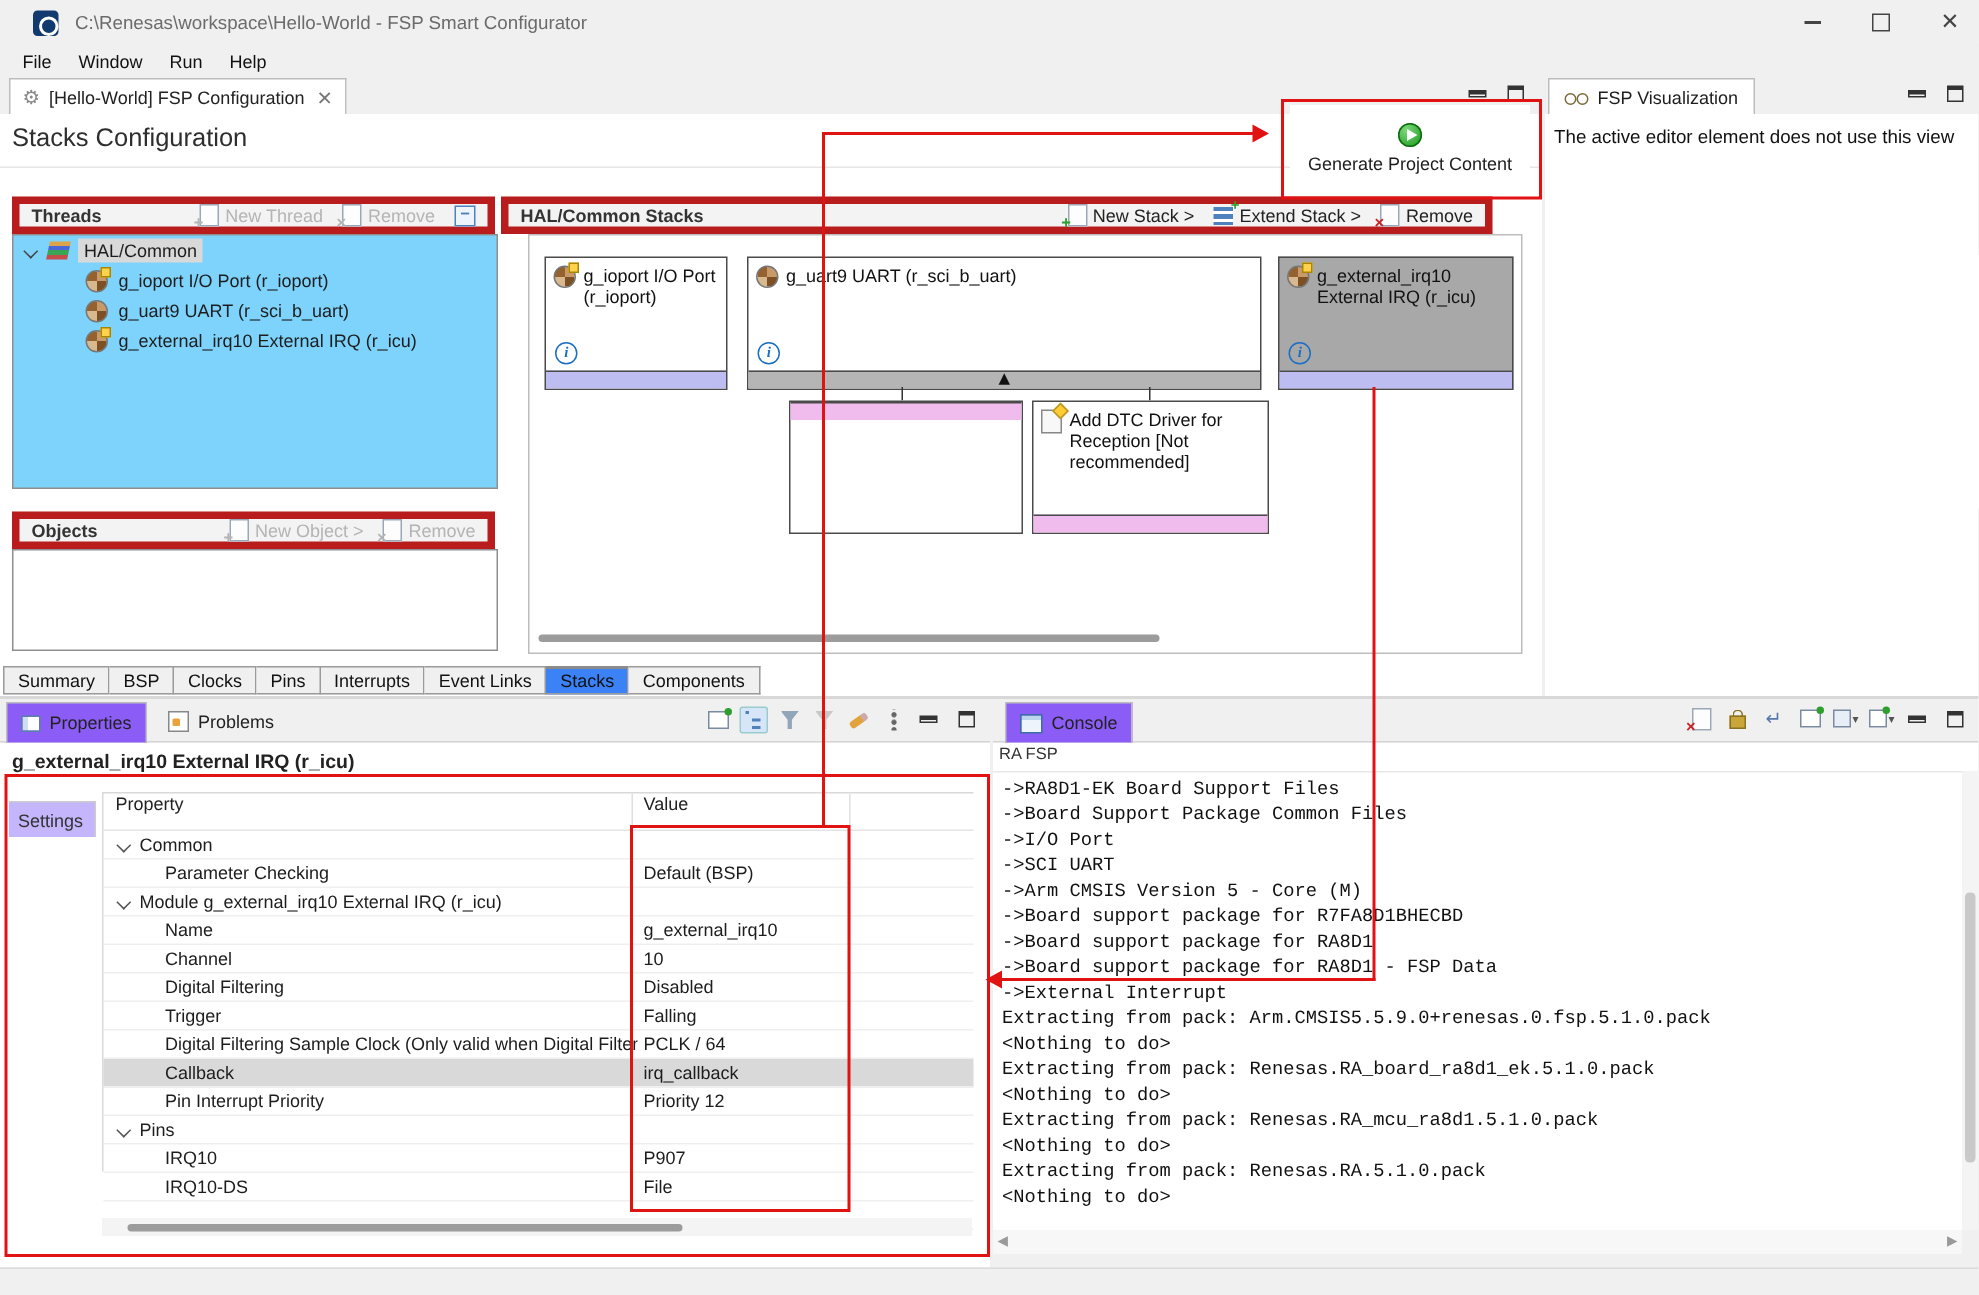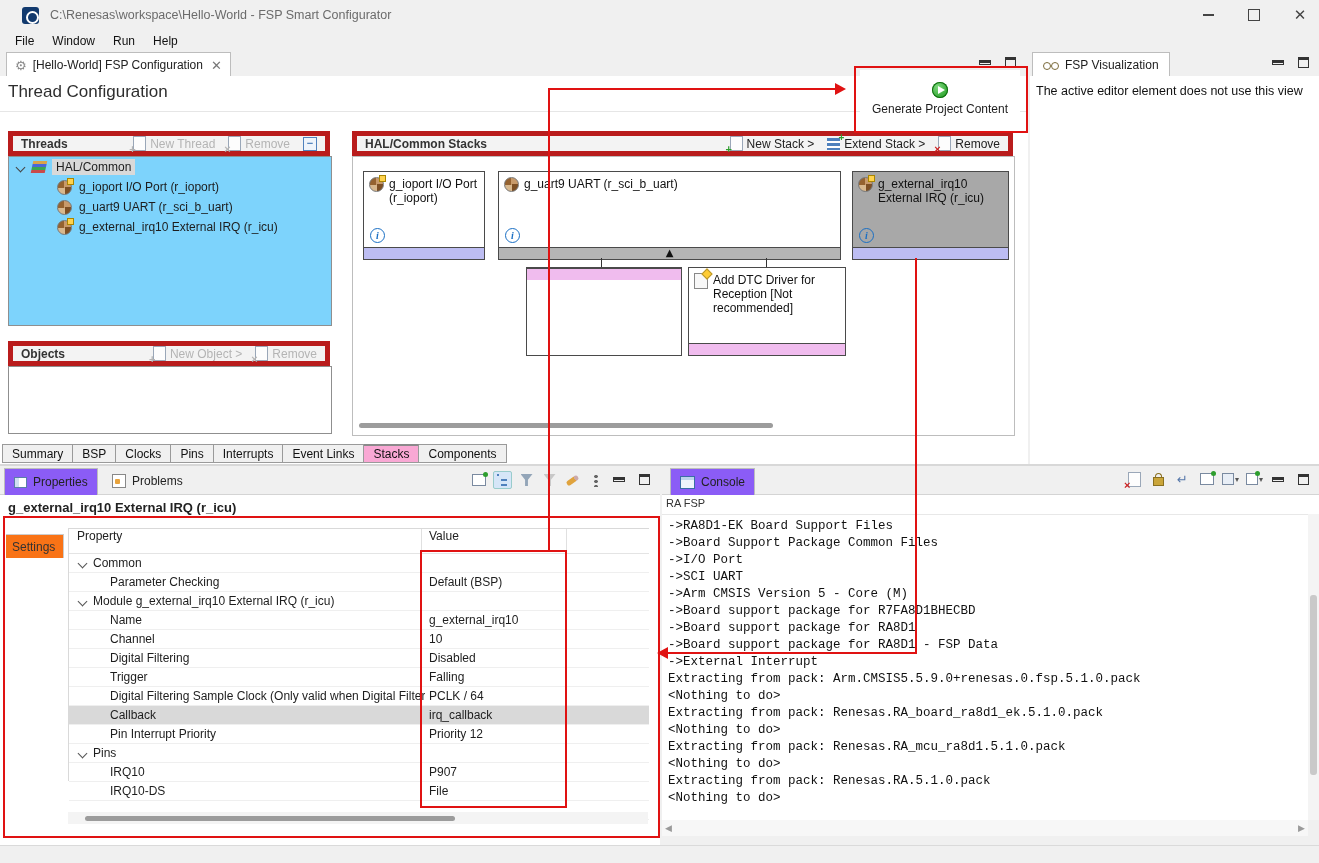--- a/index.html
+++ b/index.html
@@ -53,42 +53,42 @@
   .tree-root .rlabel{background:#d9d9d9;padding:1px 4px}
   .chev-exp{width:6px;height:6px;border-left:1.5px solid #444;border-bottom:1.5px solid #444;transform:rotate(-45deg);margin-right:2px}
   .stack-ic{width:14px;height:12px;background:linear-gradient(180deg,#d9a44a 0 3px,#4a67d9 3px 6px,#3aa655 6px 9px,#c94a4a 9px 12px);transform:skewX(-12deg);flex:none}
   .tree-child{display:flex;align-items:center;gap:7px;height:20px;padding-left:48px}
   .mod-icon{width:13px;height:13px;border-radius:50%;border:1px solid #777;flex:none;position:relative;
             background:conic-gradient(#c89a6a 0 90deg,#7d4f24 90deg 180deg,#d8b88e 180deg 270deg,#95622f 270deg 360deg)}
   .mod-icon.sq::after{content:"";position:absolute;right:-3px;top:-3px;width:5px;height:5px;background:#ffd24d;border:1px solid #a98500}
   #objects-head{left:8px;top:265px;width:322px;height:25px}
   #objects-box{left:8px;top:290px;width:322px;height:66px;border:1px solid #8f8f8f;background:#fff}
   
-  #stacks-head{left:352px;top:55px;width:661px;height:25px}
+  #stacks-head{left:334px;top:55px;width:661px;height:25px}
   #stacks-canvas{left:352px;top:80px;width:661px;height:278px;border:1px solid #bdbdbd;background:#fff}
   .card{position:absolute;border:1px solid #4a4a4a;background:#fff;display:flex;flex-direction:column}
   .card .body{flex:1;position:relative;padding:5px 4px 2px 5px;display:flex;gap:5px;align-items:flex-start}
   .card .strip{height:11px;border-top:1px solid #4a4a4a;background:#bdbdf2;position:relative}
   .card .strip.gray{background:#b5b5b5}
   .card .strip.pink{background:#f0bcee}
   .card.sel{background:#a8a8a8}
   .card .clabel{font-size:12px;line-height:14px;color:#111}
   .info{position:absolute;left:6px;bottom:4px;width:13px;height:13px;border-radius:50%;border:1.5px solid #1a6fc4;color:#1a6fc4;
         font:italic bold 10px "Liberation Serif",serif;display:flex;align-items:center;justify-content:center}
   .info::after{content:"i"}
   .tri-up{position:absolute;left:50%;top:-1px;transform:translateX(-50%);font-size:10px;color:#111;font-family:"DejaVu Sans",sans-serif}
   .dtc-ic{width:12px;height:14px;background:#f8f8f8;border:1px solid #888;position:relative;flex:none}
   .dtc-ic::after{content:"";position:absolute;right:-4px;top:-4px;width:6px;height:6px;background:#ffcc33;transform:rotate(45deg);border:1px solid #b8952a}
   .conn{position:absolute;width:1px;background:#333}
   .hscroll{position:absolute;height:5px;border-radius:3px;background:#9c9c9c}
   
   #bottom-tabs{left:0;top:368px;width:1028px;height:21px;display:flex;padding-left:2px}
   .btab{border:1px solid #9a9a9a;border-left:none;background:#f0f0f0;padding:2px 9px 0 9px;height:19px;box-sizing:border-box;color:#111}
   .btab:first-child{border-left:1px solid #9a9a9a}
-  .btab.sel{background:#f9a8d4;font-weight:normal;border-top:2px solid #8a8a8a;padding-top:1px}
+  .btab.sel{background:#3b82f6;font-weight:normal;border-top:2px solid #8a8a8a;padding-top:1px}
   
   #viz-tabrow{left:1030px;top:52px;width:289px;height:24px;background:#f0f0f0;border-bottom:1px solid #cfcfcf}
   .vtab{position:absolute;left:2px;top:0;height:24px;background:#fff;border:1px solid #bdbdbd;border-bottom:none;display:flex;align-items:center;gap:6px;padding:0 10px}
   .glasses{width:16px;height:9px;position:relative}
   .glasses::before,.glasses::after{content:"";position:absolute;top:1px;width:6px;height:6px;border:1.4px solid #7a6a3a;border-radius:50%}
   .glasses::before{left:0}.glasses::after{left:8px}
   #viz-body{left:1030px;top:76px;width:289px;height:388px;background:#fff}
   #viz-msg{left:6px;top:8px;font-size:12.5px;color:#111}
   
   #props-pane{left:0;top:466px;width:660px;height:379px;background:#fff}
@@ -105,21 +105,21 @@
   .win-ic.pin::after{content:"";position:absolute;right:-3px;top:-3px;width:5px;height:5px;background:#2e9e2e;border-radius:50%}
   .tree-ic{width:12px;height:12px;background:
       linear-gradient(90deg,#4f81bd 2px,transparent 2px) 0 0/12px 2px no-repeat,
       linear-gradient(90deg,transparent 4px,#4f81bd 4px) 0 5px/10px 2px no-repeat,
       linear-gradient(90deg,transparent 4px,#4f81bd 4px) 0 10px/10px 2px no-repeat}
   .funnel{width:12px;height:12px;background:#93a5b8;clip-path:polygon(0 0,100% 0,62% 48%,62% 100%,38% 100%,38% 48%)}
   .funnel.dis{background:#c8c8c8}
   .pen{width:13px;height:5px;background:linear-gradient(90deg,#e0a33d 70%,#caa 70%);transform:rotate(-35deg);border-radius:2px}
   .dots3{width:4px;height:14px;background:radial-gradient(circle 1.6px,#666 1.5px,transparent 2px) center 1px/4px 5px repeat-y}
   #props-title{left:8px;top:34px;font-weight:bold;font-size:13px;color:#222}
-  #settings-tab{left:6px;top:68px;width:58px;height:24px;display:flex;align-items:center;color:#333;border-top:1px solid #ccc;border-right:1px solid #ccc;padding-left:6px;box-sizing:border-box;background:#f97316}
+  #settings-tab{left:6px;top:68px;width:58px;height:24px;display:flex;align-items:center;color:#333;border-top:1px solid #ccc;border-right:1px solid #ccc;padding-left:6px;box-sizing:border-box;background:#c4b5fd}
   #prop-table{left:68px;top:62px;width:580px;height:252px;border-top:1px solid #d9d9d9;border-left:1px solid #d9d9d9}
   #prop-header{height:24px;display:flex;align-items:flex-start;border-bottom:1px solid #e4e4e4;position:relative}
   .colh{color:#222}
   #colh-prop{margin-left:8px}
   #colh-val{position:absolute;left:360px}
   .vgrid{position:absolute;top:0;width:1px;background:#e0e0e0}
   .prow{height:18px;display:flex;align-items:center;position:relative;border-bottom:1px solid #efefef}
   .prow.hl{background:#d9d9d9}
   .chev{width:6px;height:6px;border-left:1.5px solid #555;border-bottom:1.5px solid #555;transform:rotate(-45deg);position:absolute;left:10px;top:6px}
   .plabel{white-space:nowrap;overflow:hidden;max-width:344px}
@@ -176,21 +176,21 @@
     <span>[Hello-World] FSP Configuration</span>
     <span class="tab-close">✕</span>
   </div>
   <div class="minmax" style="right:12px">
     <span class="ic-min"></span>
     <span class="ic-max"></span>
   </div>
 </div>
 
 <div id="editor-body" class="abs">
-  <div id="stacks-heading" class="abs">Thread Configuration</div>
+  <div id="stacks-heading" class="abs">Stacks Configuration</div>
   <div id="heading-sep" class="abs"></div>
 
   <div id="generate-btn" class="abs">
     <span class="play"></span>
     <span>Generate Project Content</span>
   </div>
 
   <div id="threads-head" class="abs phead">
     <span class="ttl">Threads</span>
     <span class="hbtns">

